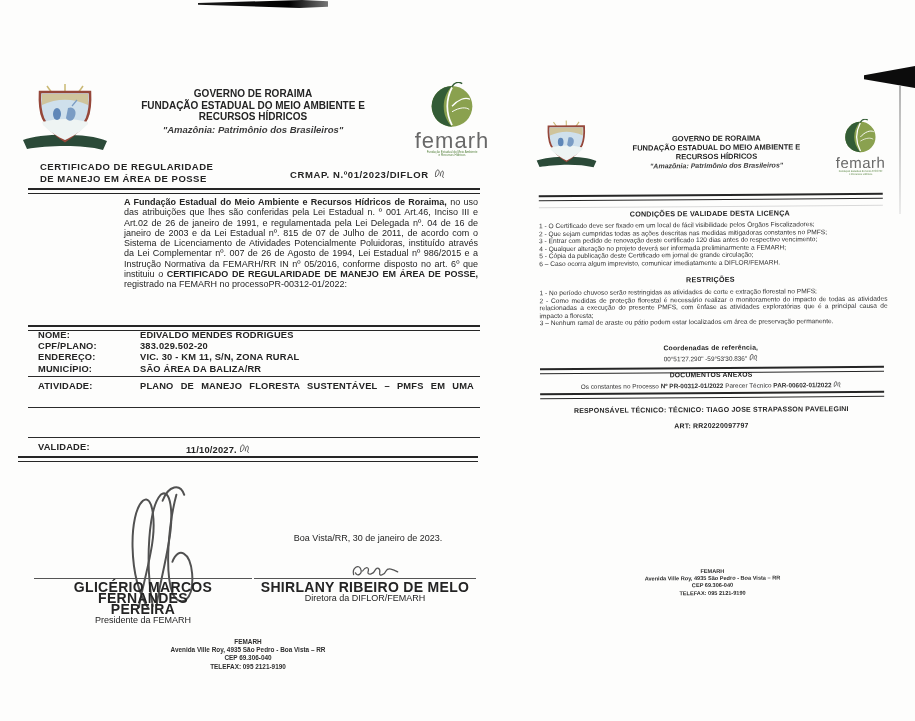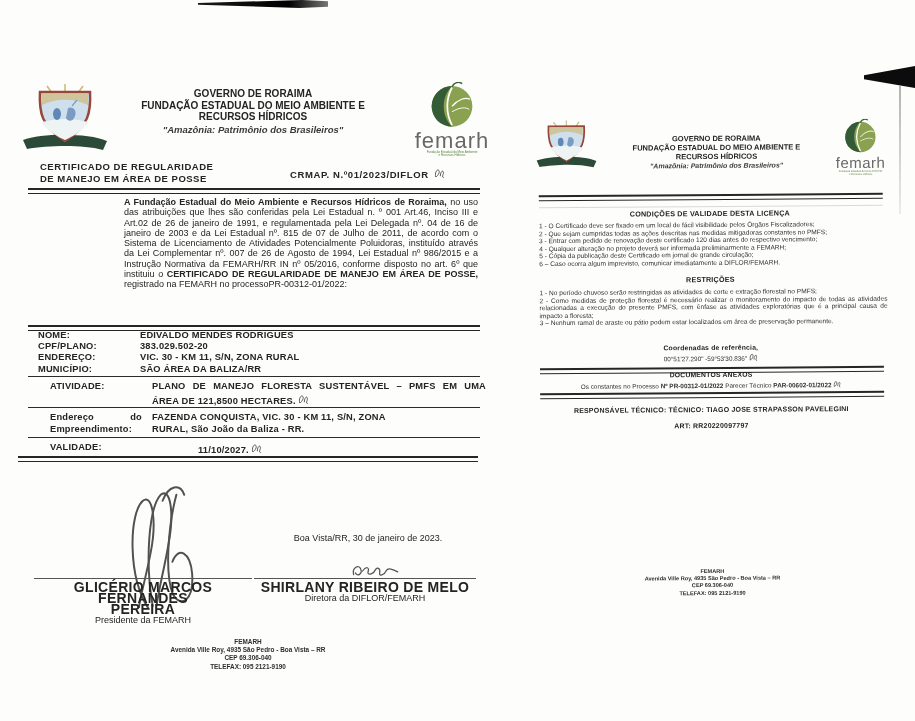--- a/index.html
+++ b/index.html
@@ -30,21 +30,21 @@
   .p1-htext{left:90px;top:3px;width:290px;font-weight:bold;font-size:10px;line-height:11.5px;}
   .p1-motto{font-style:italic;font-size:9.5px;color:#3a3a3a;margin-top:1px;}
   .p1-logo{left:388px;top:-3px;width:92px;text-align:center;}
   .logo-word{font-size:22px;font-weight:500;color:#686868;letter-spacing:1px;line-height:20px;margin-top:-2px;}
   .logo-sub{font-size:3px;color:#57833f;line-height:3.4px;}
   .p1-title{left:22px;top:76px;width:215px;font-weight:bold;font-size:9.5px;letter-spacing:.5px;line-height:11.5px;}
   .p1-crmap{left:272px;top:82px;font-weight:bold;font-size:9.5px;letter-spacing:.6px;}
   .p1-body{left:106px;top:112px;width:354px;font-size:9px;line-height:10.3px;}
   .fields{left:20px;top:245px;width:440px;font-size:9.3px;font-weight:bold;line-height:11.2px;letter-spacing:.2px;}
   .frow{display:grid;grid-template-columns:102px 1fr;}
-  .sect{left:32px;top:0;width:440px;font-size:9.3px;font-weight:bold;letter-spacing:.2px;line-height:11.5px;}
+  .sect{left:20px;top:0;width:440px;font-size:9.3px;font-weight:bold;letter-spacing:.2px;line-height:11.5px;}
   .spread{text-align:justify;text-align-last:justify;}
   .p1-closing{left:0;top:376px;width:460px;font-size:9px;line-height:10.3px;}
   .p1-date{left:255px;top:448px;width:190px;font-size:9px;}
   .sig-big{left:98px;top:398px;}
   .sig-small{left:328px;top:477px;}
   .signer{top:493px;border-top:1px solid #555;text-align:center;padding-top:3px;}
   .signer-name{font-weight:bold;font-size:14px;line-height:11px;letter-spacing:.3px;}
   .signer-role{font-size:9px;line-height:11px;}
   .footer-block{font-weight:bold;text-align:center;color:#2e2e2e;}
   .footer1{left:100px;top:553px;width:260px;font-size:6.4px;line-height:8.2px;}
@@ -146,38 +146,25 @@
         <span>SÃO ÁREA DA BALIZA/RR</span>
       </div>
     </div>
 
     <div class="abs rule-single" style="left:10px;top:291px;width:452px;"></div>
 
     <div class="abs sect frow" style="top:296px;grid-template-columns:102px 334px;">
       <span>ATIVIDADE:</span>
       <span>
         <span class="spread" style="display:block;">PLANO DE MANEJO FLORESTA SUSTENTÁVEL – PMFS EM UMA</span>
-        <span style="display:block;"><span>ÁREA DE 121,8500 HECTARES.</span><span class="mark-svg"><svg width="11" height="13" viewBox="0 0 14 14">
-                <path d="M2,11 C1,5 4,1 6,3 C8,5 5,10 3,11 M8,10 C8,4 12,2 12,6 C12,9 9,12 12,12" stroke="#444" stroke-width="1.1" fill="none" stroke-linecap="round"></path>
-              </svg></span></span>
       </span>
     </div>
 
     <div class="abs rule-single" style="left:10px;top:322px;width:452px;"></div>
 
-    <div class="abs sect frow" style="top:327px;grid-template-columns:102px 260px;">
-      <span>
-        <span class="spread" style="display:block;width:92px;">Endereço do</span>
-        <span style="display:block;">Empreendimento:</span>
-      </span>
-      <span>
-        <span style="display:block;">FAZENDA CONQUISTA, VIC. 30 - KM 11, S/N, ZONA</span>
-        <span style="display:block;">RURAL, São João da Baliza - RR.</span>
-      </span>
-    </div>
 
     <div class="abs rule-single" style="left:10px;top:352px;width:452px;"></div>
 
     <div class="abs sect frow" style="top:357px;gap:46px;">
       <span>VALIDADE:</span>
       <span><span>11/10/2027.</span><span class="mark-svg"><svg width="11" height="13" viewBox="0 0 14 14">
               <path d="M2,11 C1,5 4,1 6,3 C8,5 5,10 3,11 M8,10 C8,4 12,2 12,6 C12,9 9,12 12,12" stroke="#444" stroke-width="1.1" fill="none" stroke-linecap="round"></path>
             </svg></span></span>
     </div>
 

